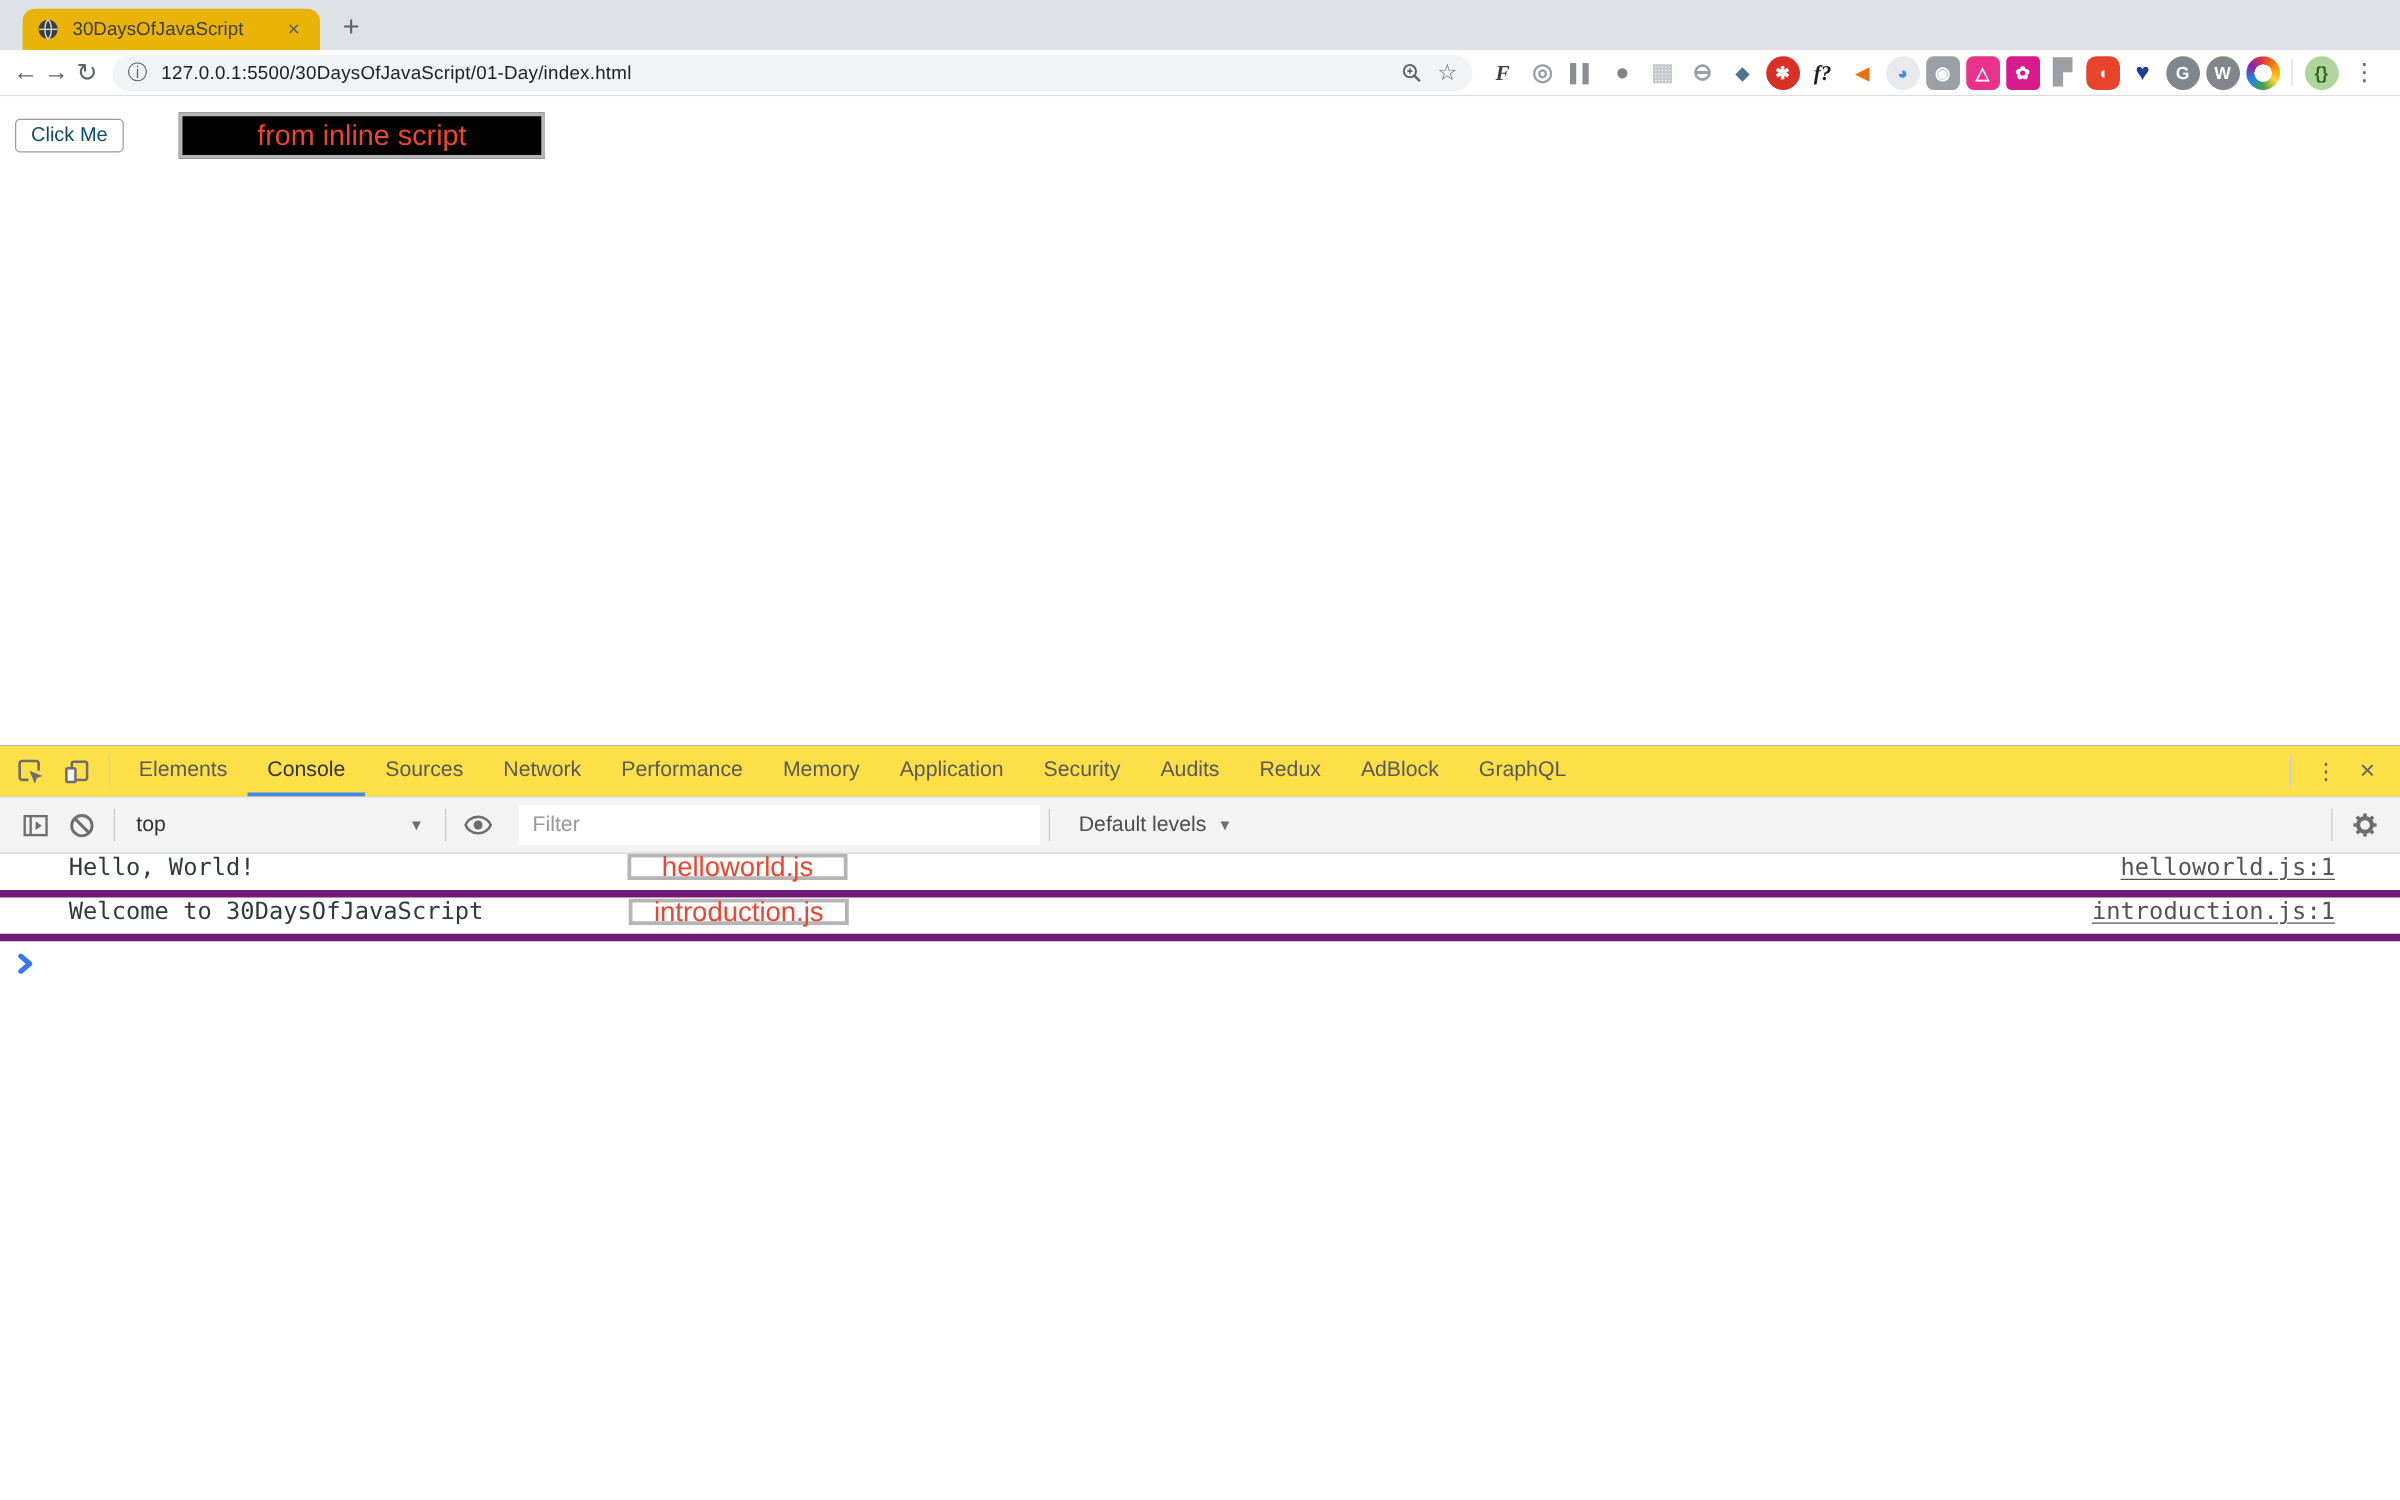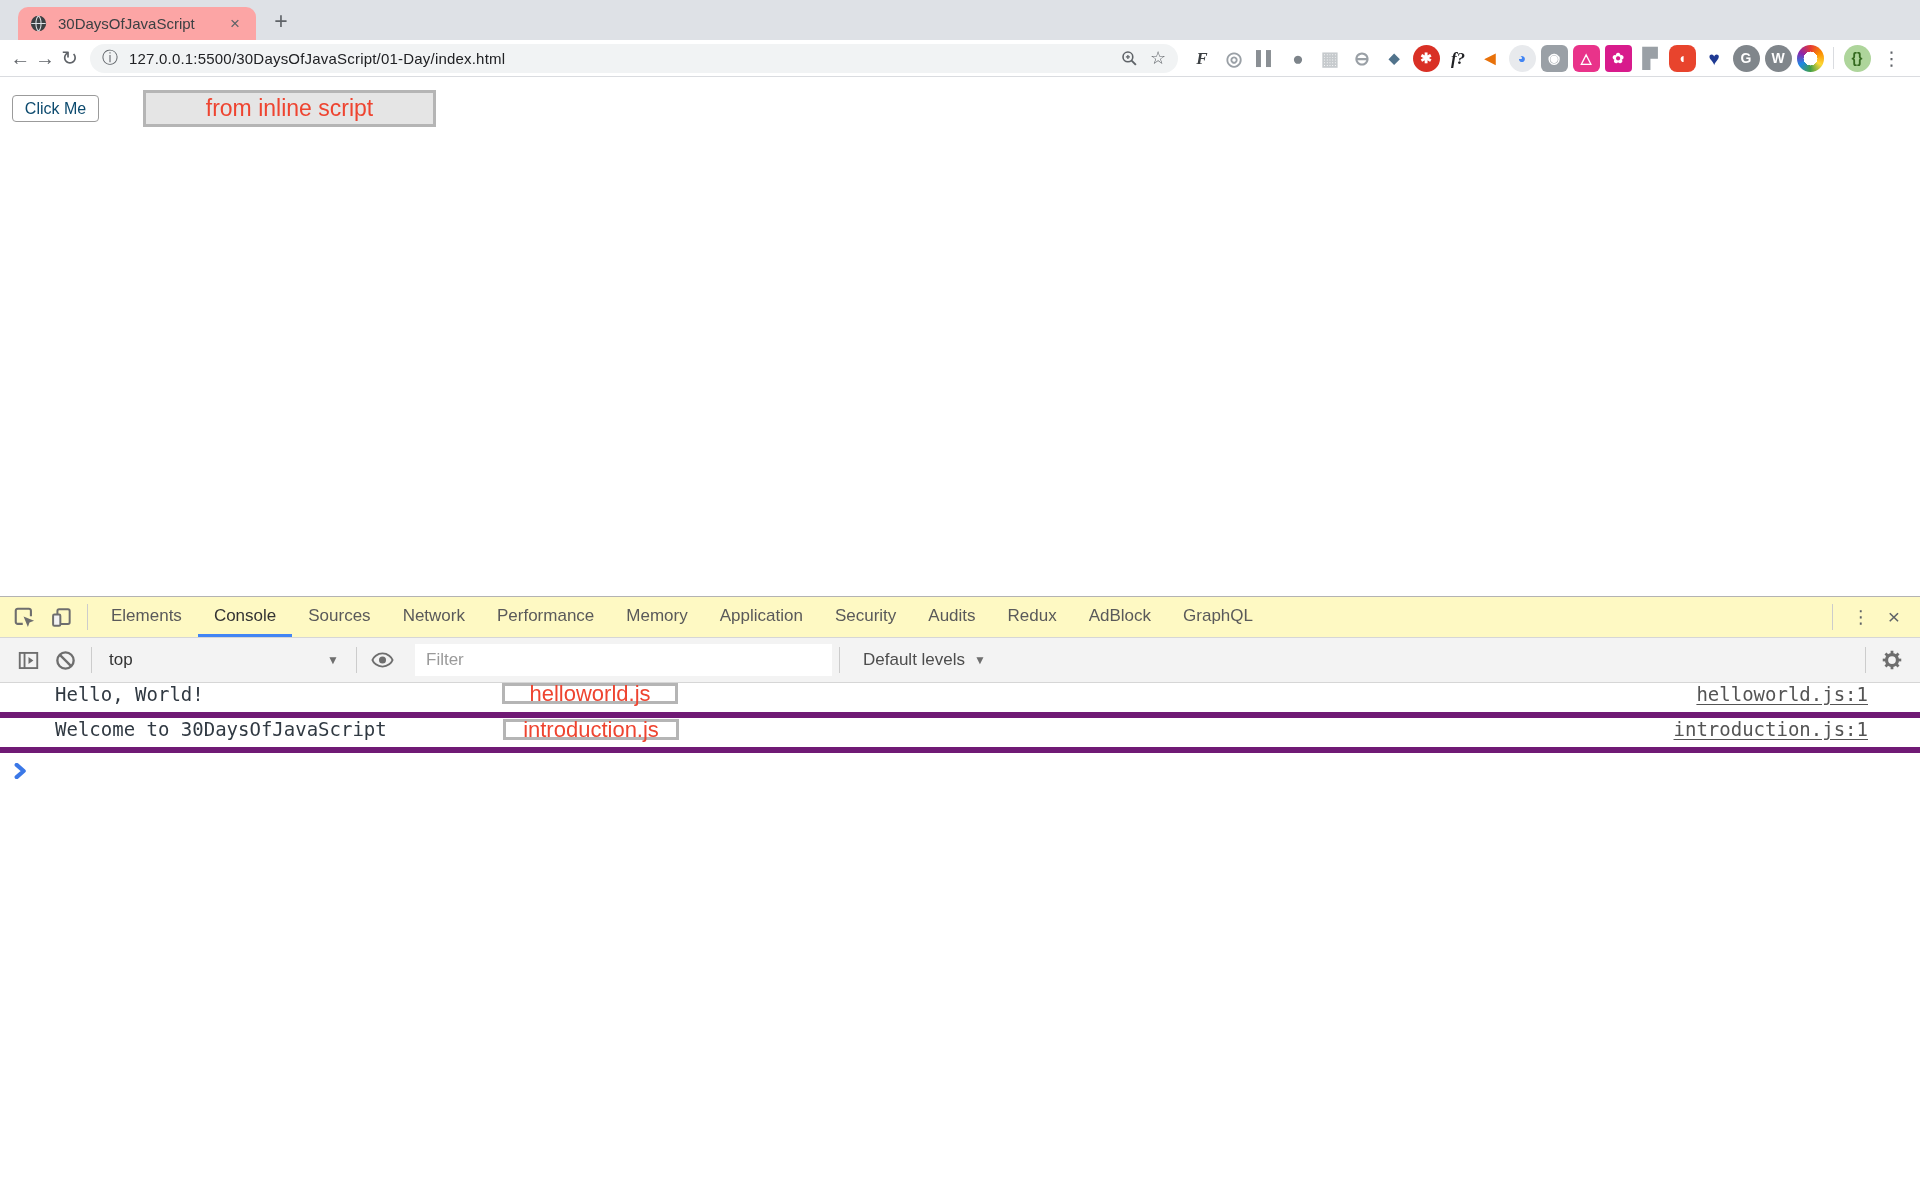--- a/index.html
+++ b/index.html
@@ -6,21 +6,21 @@
   html,body { width:1920px; height:1200px; }
   body {
     font-family: "Liberation Sans", sans-serif;
     background:#fff; position:relative; overflow:hidden;
     -webkit-font-smoothing: antialiased;
   }
   
   .tabstrip { height:40px; background:#dee1e6; position:relative; }
   .tab {
     position:absolute; left:18px; top:7px; width:238px; height:33px;
-    background:#fca5a5; border-radius:10px 10px 0 0;
+    background:#eab308; border-radius:10px 10px 0 0;
     display:flex; align-items:center; padding:0 12px;
   }
   .tab-fav { width:17px; height:17px; flex:0 0 auto; display:flex; }
   .tab-title { font-size:15px; color:#3c4043; margin-left:11px; flex:1; white-space:nowrap; overflow:hidden; }
   .tab-close { color:#5f6368; font-size:17px; line-height:1; padding:2px 4px; cursor:default; }
   .newtab { position:absolute; left:266px; top:6px; width:30px; height:30px; font-size:23px;
     color:#5f6368; display:flex; align-items:center; justify-content:center; border-radius:50%; }
   .nav-row { height:37px; background:#fff; border-bottom:1px solid #dadce0; display:flex; align-items:center; padding:0 10px 0 8px; }
   .nav-btn { width:31px; height:31px; display:flex; align-items:center; justify-content:center;
     font-size:20px; color:#5f6368; border-radius:50%; }
@@ -44,28 +44,28 @@
   .kebab { font-size:19px; color:#5f6368; padding:0 9px; }
   
   .page { position:relative; height:519px; background:#fff; }
   .clickme {
     position:absolute; left:12px; top:18px; width:87px; height:27px;
     background:#fff; border:1.5px solid #9b9b9b; border-radius:4px;
     font-size:16px; color:#0c4a6e; font-family:"Liberation Sans",sans-serif;
   }
   .inline-box {
     position:absolute; left:143px; top:13px; width:293px; height:37px;
-    background:#e5e5e5; border:3px solid #b5b5b5;
+    background:#000000; border:3px solid #b5b5b5;
     display:flex; align-items:center; justify-content:center;
     font-size:23px;
   }
   
   .devtools { position:absolute; top:596px; left:0; width:1920px; bottom:0;
     border-top:1px solid #b3b3b3; background:#fff; }
-  .dt-tabbar { height:41px; background:#fef9c3; border-bottom:1px solid #d6d6d6;
+  .dt-tabbar { height:41px; background:#fde047; border-bottom:1px solid #d6d6d6;
     display:flex; align-items:center; padding:0 8px 0 6px; }
   .dt-iconbtn { width:37px; height:100%; display:flex; align-items:center; justify-content:center; }
   .dt-sep { width:1px; height:26px; background:#ccc; margin:0 7px; }
   .dt-tab { padding:0 16px; height:100%; display:flex; align-items:center;
     font-size:17px; color:#5a5a5a; border-bottom:3px solid transparent; white-space:nowrap; }
   .dt-tab.active { color:#333; }
   .dt-spacer { flex:1; }
   .dt-kebab { font-size:18px; color:#5f6368; padding:0 12px; }
   .dt-close { font-size:21px; color:#5f6368; padding:0 12px 0 6px; }
   .dt-toolbar { height:45px; background:#f3f3f3; border-bottom:1px solid #d6d6d6;

